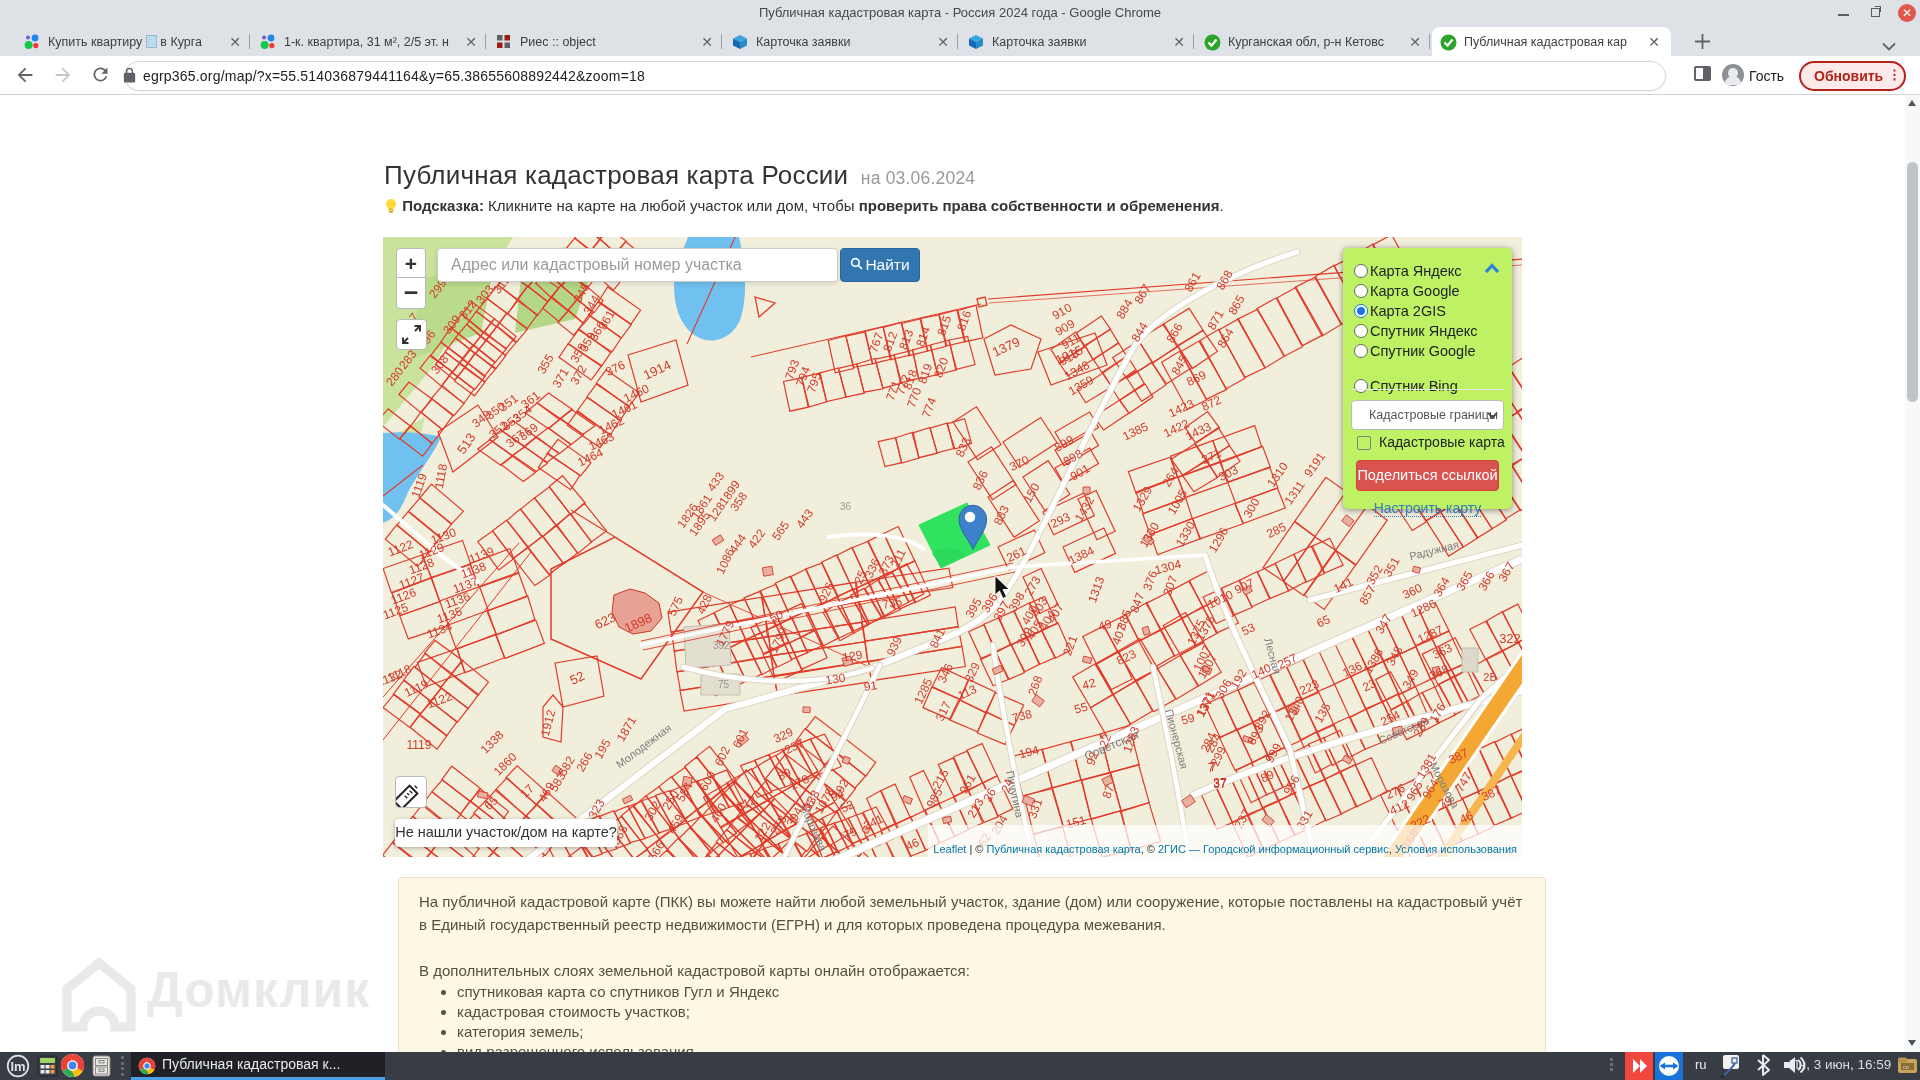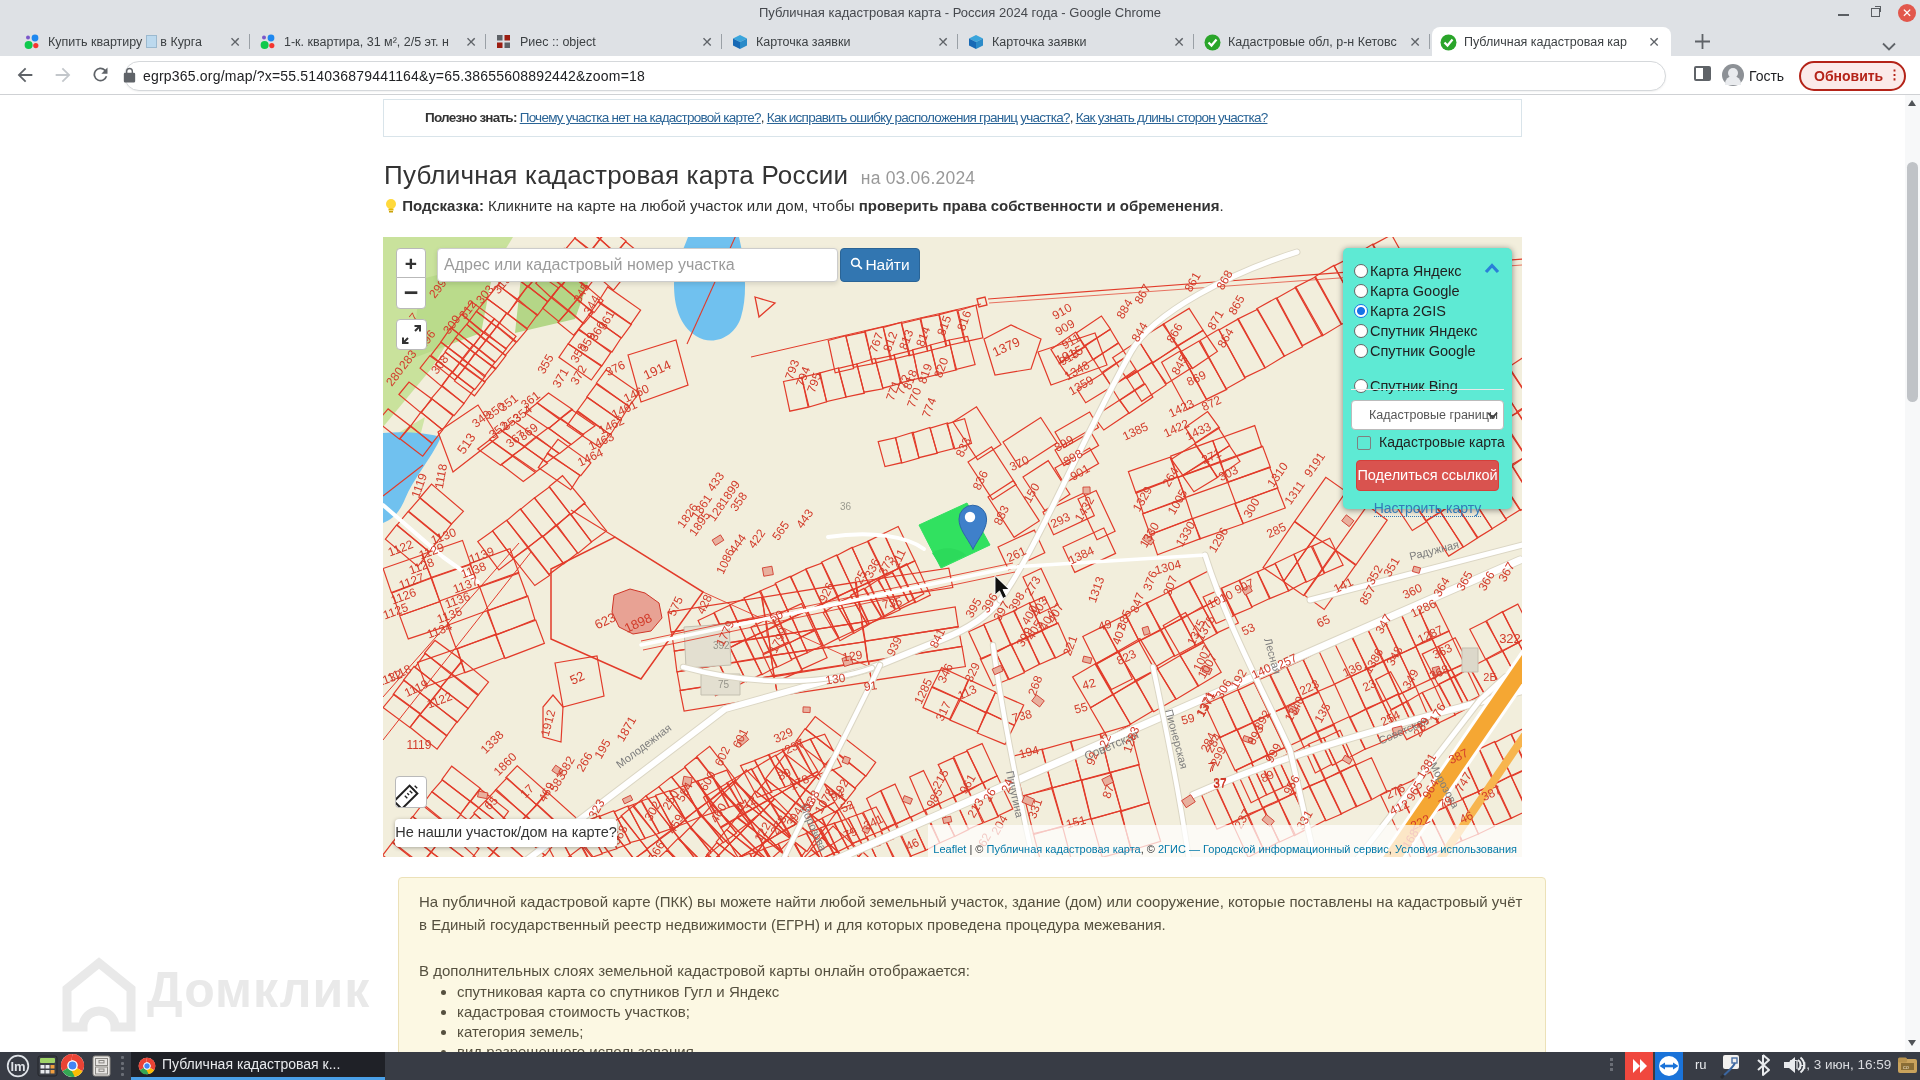--- a/index.html
+++ b/index.html
@@ -26,27 +26,27 @@
 #infostrip a{color:#2a6496;text-decoration:underline}
 h1{left:384px;top:65px;font-size:26px;font-weight:500;color:#333;position:absolute;white-space:nowrap;letter-spacing:.2px}
 h1 small{font-size:17.5px;color:#999;font-weight:400}
 #tipline{left:384px;top:102px;font-size:15px;color:#333}
 #map{left:383px;top:142px;width:1139px;height:620px;background:#f2eedc;overflow:hidden}
 
 .mapbtn{position:absolute;background:#fff;border:1px solid #b9b9b9;border-radius:4px}
 #zoomin{left:13px;top:11px;width:30px;height:30px;border-radius:4px 4px 0 0;font-size:21px;text-align:center;line-height:29px;color:#333;font-weight:bold}
 #zoomout{left:13px;top:40px;width:30px;height:32px;border-radius:0 0 4px 4px;font-size:25px;text-align:center;line-height:28px;color:#333;font-weight:bold}
 #fsbtn{left:13px;top:82px;width:31px;height:31px}
-#searchbar{left:54px;top:11px;width:401px;height:34px;background:#fff;border:1px solid #ccc;border-radius:4px;color:#9b9b9b;font-size:16px;line-height:32px;padding-left:6px;box-shadow:0 2px 5px rgba(0,0,0,.12)}
+#searchbar{left:54px;top:11px;width:401px;height:34px;background:#fff;border:1px solid #ccc;border-radius:4px;color:#9b9b9b;font-size:16px;line-height:32px;padding-left:13px;box-shadow:0 2px 5px rgba(0,0,0,.12)}
 #findbtn{left:457px;top:11px;width:80px;height:34px;background:#3276b1;border:1px solid #2a6496;border-radius:4px;color:#fff;font-size:15.5px;text-align:center;line-height:32px}
 #pencil{left:12px;top:539px;width:32px;height:32px}
 #notfound{left:12px;top:582px;width:222px;height:28px;background:#fff;border-radius:4px;font-size:14.5px;color:#333;text-align:center;line-height:27px;box-shadow:0 1px 4px rgba(0,0,0,.3);white-space:nowrap}
 #attrib{right:0;bottom:0;height:17px;background:rgba(255,255,255,.72);font-size:11px;color:#333;padding:16px 5px;line-height:16px;white-space:nowrap}
 #attrib a{color:#0078a8;text-decoration:none}
-#panel{left:960px;top:11px;width:169px;height:261px;background:#5eead4;border-radius:5px;box-shadow:0 1px 6px rgba(0,0,0,.45);font-size:14.5px;color:#222}
+#panel{left:960px;top:11px;width:169px;height:261px;background:#bef264;border-radius:5px;box-shadow:0 1px 6px rgba(0,0,0,.45);font-size:14.5px;color:#222}
 .radiorow{position:absolute;left:11px;height:20px;display:flex;align-items:center;white-space:nowrap}
 .radio{width:14px;height:14px;border:1px solid #666;border-radius:50%;margin-right:2px;background:#fff;flex:none}
 .radio.sel{border-color:#1673e6;background:radial-gradient(circle,#1673e6 0 3.5px,#fff 4.5px)}
 #mapsel{left:8px;top:152px;width:153px;height:30px;border:1px solid #bbb;border-radius:4px;background:#fff;font-size:12.5px;color:#555;line-height:28px;padding-left:17px;white-space:nowrap;overflow:hidden}
 #sharebtn{left:13px;top:212px;width:143px;height:31px;background:#d9534f;border:1px solid #d43f3a;border-radius:4px;color:#fff;font-size:14.5px;text-align:center;line-height:29px;white-space:nowrap}
 #cfglink{left:0;top:252px;width:169px;text-align:center;font-size:14px;color:#337ab7}
 
 #ybox{left:398px;top:782px;width:1148px;height:400px;background:#fcf8e3;border:1px solid #ece1b8;border-radius:4px;padding:12px 20px;font-size:15px;color:#55503f;line-height:23px}
 #ybox ul{margin:0 0 0 38px;line-height:20px}
 #ybox li{margin-bottom:0}
@@ -121,21 +121,21 @@
         <path d="M15 4.5 L8 8 V15 L15 11.5 Z" fill="#2a8ac8"></path>
       </svg></div>
     <div class="t">Карточка заявки</div>
     <div class="x">✕</div>
   </div>
 <div class="tab" style="left:1196px;top:27px;width:236px">
     <div class="fava"><svg width="17" height="17" viewBox="0 0 17 17">
         <circle cx="8.5" cy="8.5" r="8" fill="#2aa52a"></circle>
         <path d="M4.5 8.5 L7.5 11.5 L12.5 5.5" stroke="#fff" stroke-width="2.2" fill="none"></path>
       </svg></div>
-    <div class="t">Кадастровые обл, р-н Кетовс</div>
+    <div class="t">Курганская обл, р-н Кетовс</div>
     <div class="x">✕</div>
   </div>
 <div class="tab active" style="left:1432px;top:27px;width:239px">
     <div class="fava"><svg width="17" height="17" viewBox="0 0 17 17">
         <circle cx="8.5" cy="8.5" r="8" fill="#2aa52a"></circle>
         <path d="M4.5 8.5 L7.5 11.5 L12.5 5.5" stroke="#fff" stroke-width="2.2" fill="none"></path>
       </svg></div>
     <div class="t">Публичная кадастровая кар</div>
     <div class="x">✕</div>
   </div>
@@ -170,21 +170,20 @@
 <div class="abs" style="left:1694px;top:66px;width:17px;height:15px;border:2px solid #5f6368;border-radius:2px"></div>
 <div class="abs" style="left:1703px;top:68px;width:6px;height:11px;background:#5f6368"></div>
 <div class="abs" style="left:1722px;top:64px;width:22px;height:22px;border-radius:50%;background:#8d9196"></div>
 <div class="abs" style="left:1728px;top:68px;width:10px;height:10px;border-radius:50%;background:#e9ebee"></div>
 <div class="abs" style="left:1725px;top:76px;width:16px;height:9px;border-radius:8px 8px 0 0;background:#e9ebee"></div>
 <div class="abs" id="guest">Гость</div>
 <div class="abs" id="updbtn">Обновить</div>
 <div class="abs" style="left:1888px;top:67px;color:#b42318;font-size:13px;font-weight:bold">⋮</div>
 
 <div class="abs" id="page">
-  <div class="abs" id="infostrip"><b>Полезно знать:</b> <a>Почему участка нет на кадастровой карте?</a>, <a>Как исправить ошибку расположения границ участка?</a>, <a>Как узнать длины сторон участка?</a></div>
   <h1>Публичная кадастровая карта России <small>&nbsp;на 03.06.2024</small></h1>
   <div class="abs" id="tipline"><svg width="14" height="16" viewBox="0 0 14 16" style="vertical-align:-3px">
         <circle cx="7" cy="6" r="5" fill="#ffd93b"></circle>
         <rect x="4.5" y="10.5" width="5" height="2" fill="#e6b800"></rect>
         <rect x="5" y="13" width="4" height="1.5" fill="#c9a10a"></rect>
       </svg> <b>Подсказка:</b> Кликните на карте на любой участок или дом, чтобы <b>проверить права собственности и обременения</b>.</div>
   <div class="abs" id="map">
     <svg width="1139" height="620" viewBox="0 0 1139 620" style="position:absolute;left:0;top:0" font-family="Liberation Sans, sans-serif">
         <rect width="1139" height="620" fill="#f2eedc"></rect>
         <path d="M0.0,0.0 L130.0,0.0 L98.0,52.0 L48.0,132.0 L0.0,190.0Z" fill="#c9e29c" stroke="none" stroke-width="0"></path>

